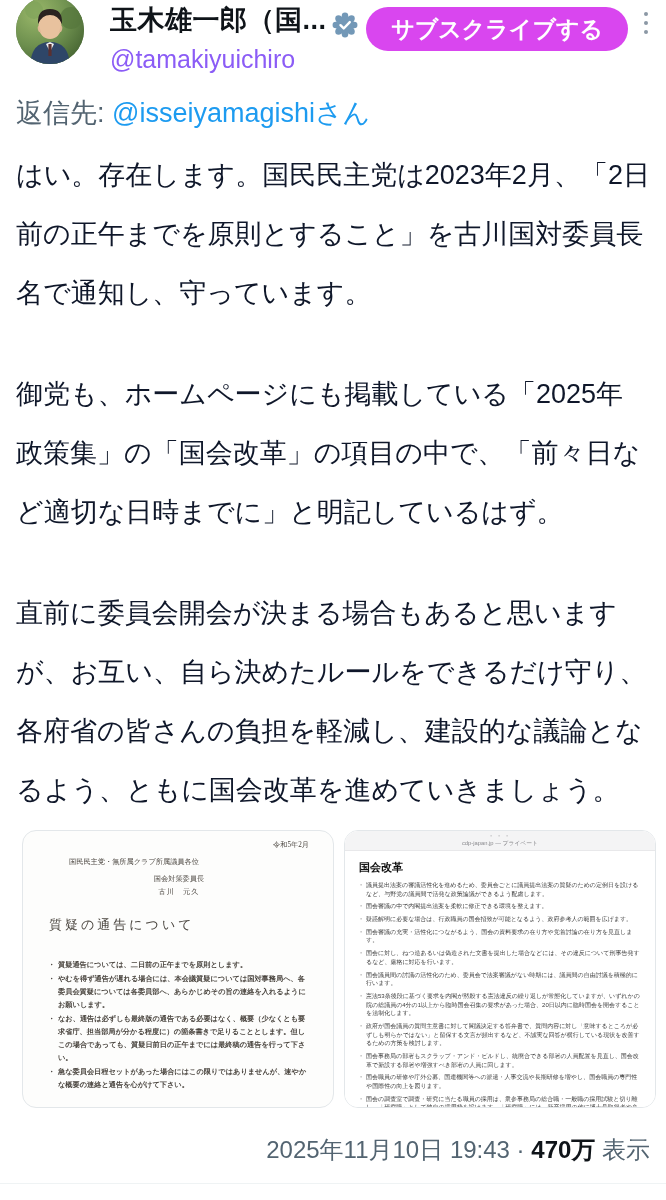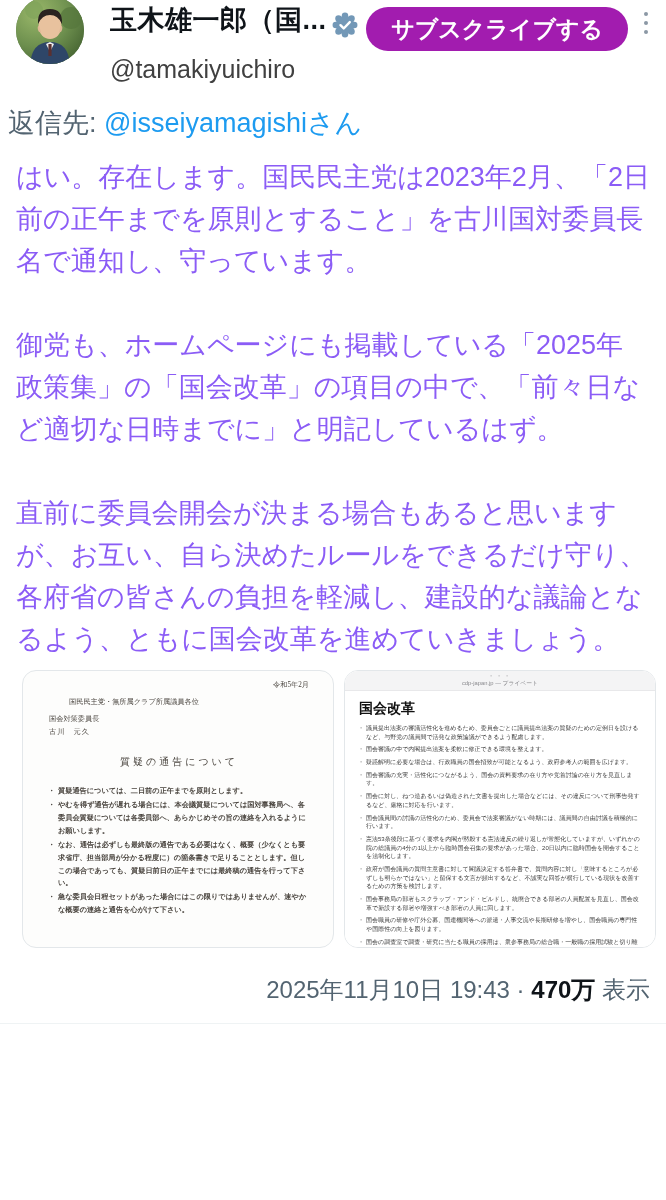--- a/index.html
+++ b/index.html
@@ -16,65 +16,65 @@
     margin-top:-4px; flex:0 0 68px; background:#5a7a4a; cursor:pointer;
   }
   .avatar svg { display:block; width:100%; height:100%; }
   .namecol { margin-left:26px; padding-top:2px; min-width:0; }
   .nameline { display:flex; align-items:flex-end; }
   .dispname {
     font-size:27px; font-weight:700; color:#0f1419; white-space:nowrap;
     letter-spacing:0.5px;
   }
   .badge { width:26px; height:26px; margin-left:5px; flex:0 0 auto; }
-  .handle { font-size:25px; color:#404040; margin-top:17px; }
+  .handle { font-size:25px; color:#8b5cf6; margin-top:7px; }
   .spacer { flex:1 1 auto; }
   .subscribe {
-    background:#a21caf; color:#fff; border:none; cursor:pointer;
+    background:#d946ef; color:#fff; border:none; cursor:pointer;
     font-family:inherit; font-size:23px; font-weight:700;
     height:44px; padding:0 25px; border-radius:24px; margin-top:7px;
     white-space:nowrap;
   }
   .kebab { margin:12px 4px 0 16px; display:flex; flex-direction:column; gap:5px; cursor:pointer; }
   .kebab .dot { width:4px; height:4px; border-radius:50%; background:#8b98a5; }
   
-  .replyline { padding:0 8px; margin-top:21px; font-size:27px; }
+  .replyline { padding:0 16px; margin-top:21px; font-size:27px; }
   .replyline .pfx { color:#536471; }
   .replyline .mention { color:#1d9bf0; text-decoration:none; cursor:pointer; }
   
-  .tweettext { padding:0 16px; margin-top:15px; font-size:27px; line-height:42px; color:#8b5cf6; }
+  .tweettext { padding:0 16px; margin-top:15px; font-size:27px; line-height:59px; color:#0f172a; }
   .tweettext p { margin-bottom:42px; }
   .tweettext p:last-child { margin-bottom:0; }
   
   .media { display:flex; gap:10px; padding:0 12px 0 22px; margin-top:10px; }
   .card {
     width:312px; height:278px; border:1px solid #e3e7ea; border-radius:14px;
     overflow:hidden; background:#fdfdfc; cursor:pointer; flex:0 0 auto;
   }
   
   .letter {
     font-family:"Liberation Serif","DejaVu Serif",serif;
     color:#4a453f; font-size:7.2px; line-height:1.8; padding:8px 24px 0 26px;
   }
   .letter .date { text-align:right; }
   .letter .recipient { margin-top:4px;padding-left:20px; }
-  .letter .senderblock { text-align:left; margin-top:4px; }
+  .letter .senderblock { text-align:center; margin-top:4px; }
   .letter .sendername { letter-spacing:1px; }
-  .letter .ltitle { text-align:center; font-size:10px; letter-spacing:3px; margin:14px 0 14px; }
+  .letter .ltitle { text-align:left; font-size:13px; letter-spacing:3px; margin:14px 0 23px; }
   .letter .intro { text-indent:1em; margin-bottom:9px; }
   .letter ul { list-style:none; }
   .letter li { position:relative; padding-left:9px; margin-bottom:1px;font-weight:bold; }
   .letter li::before { content:"・"; position:absolute; left:-1px; top:0; }
   
   .webpage { background:#fff; height:100%; }
   .browserbar { background:#f4f4f5; border-bottom:1px solid #e8e8ea; padding:2px 0 3px; }
   .browserdots { text-align:center; font-size:6px; letter-spacing:2px; color:#7d7d82; line-height:6px; }
   .domainline { text-align:center; font-size:5.8px; color:#8a8a8e; line-height:8px; }
   .webbody { padding:6px 13px 0 14px; }
-  .webtitle { font-size:14px; font-weight:700; color:#111; margin:3px 0 6px; }
+  .webtitle { font-size:11px; font-weight:700; color:#111; margin:3px 0 6px; }
   .webbody ul { list-style:none; }
   .webbody li {
     position:relative; padding-left:7px; margin-bottom:4px;
     font-size:6px; line-height:1.45; color:#3c3c3c;
   }
   .webbody li::before { content:"・"; position:absolute; left:-1px; top:0; color:#3c3c3c; }
   .hl { background:#b1d4f5; box-decoration-break:clone; -webkit-box-decoration-break:clone; }
   .sel-handle { position:absolute; width:6px; height:6px; border-radius:50%; background:#2f7fd4; }
   .sel-start { left:-1px; top:-3px; }
   .sel-start::after { content:""; position:absolute; left:2.5px; top:5px; width:1px; height:5px; background:#2f7fd4; }

